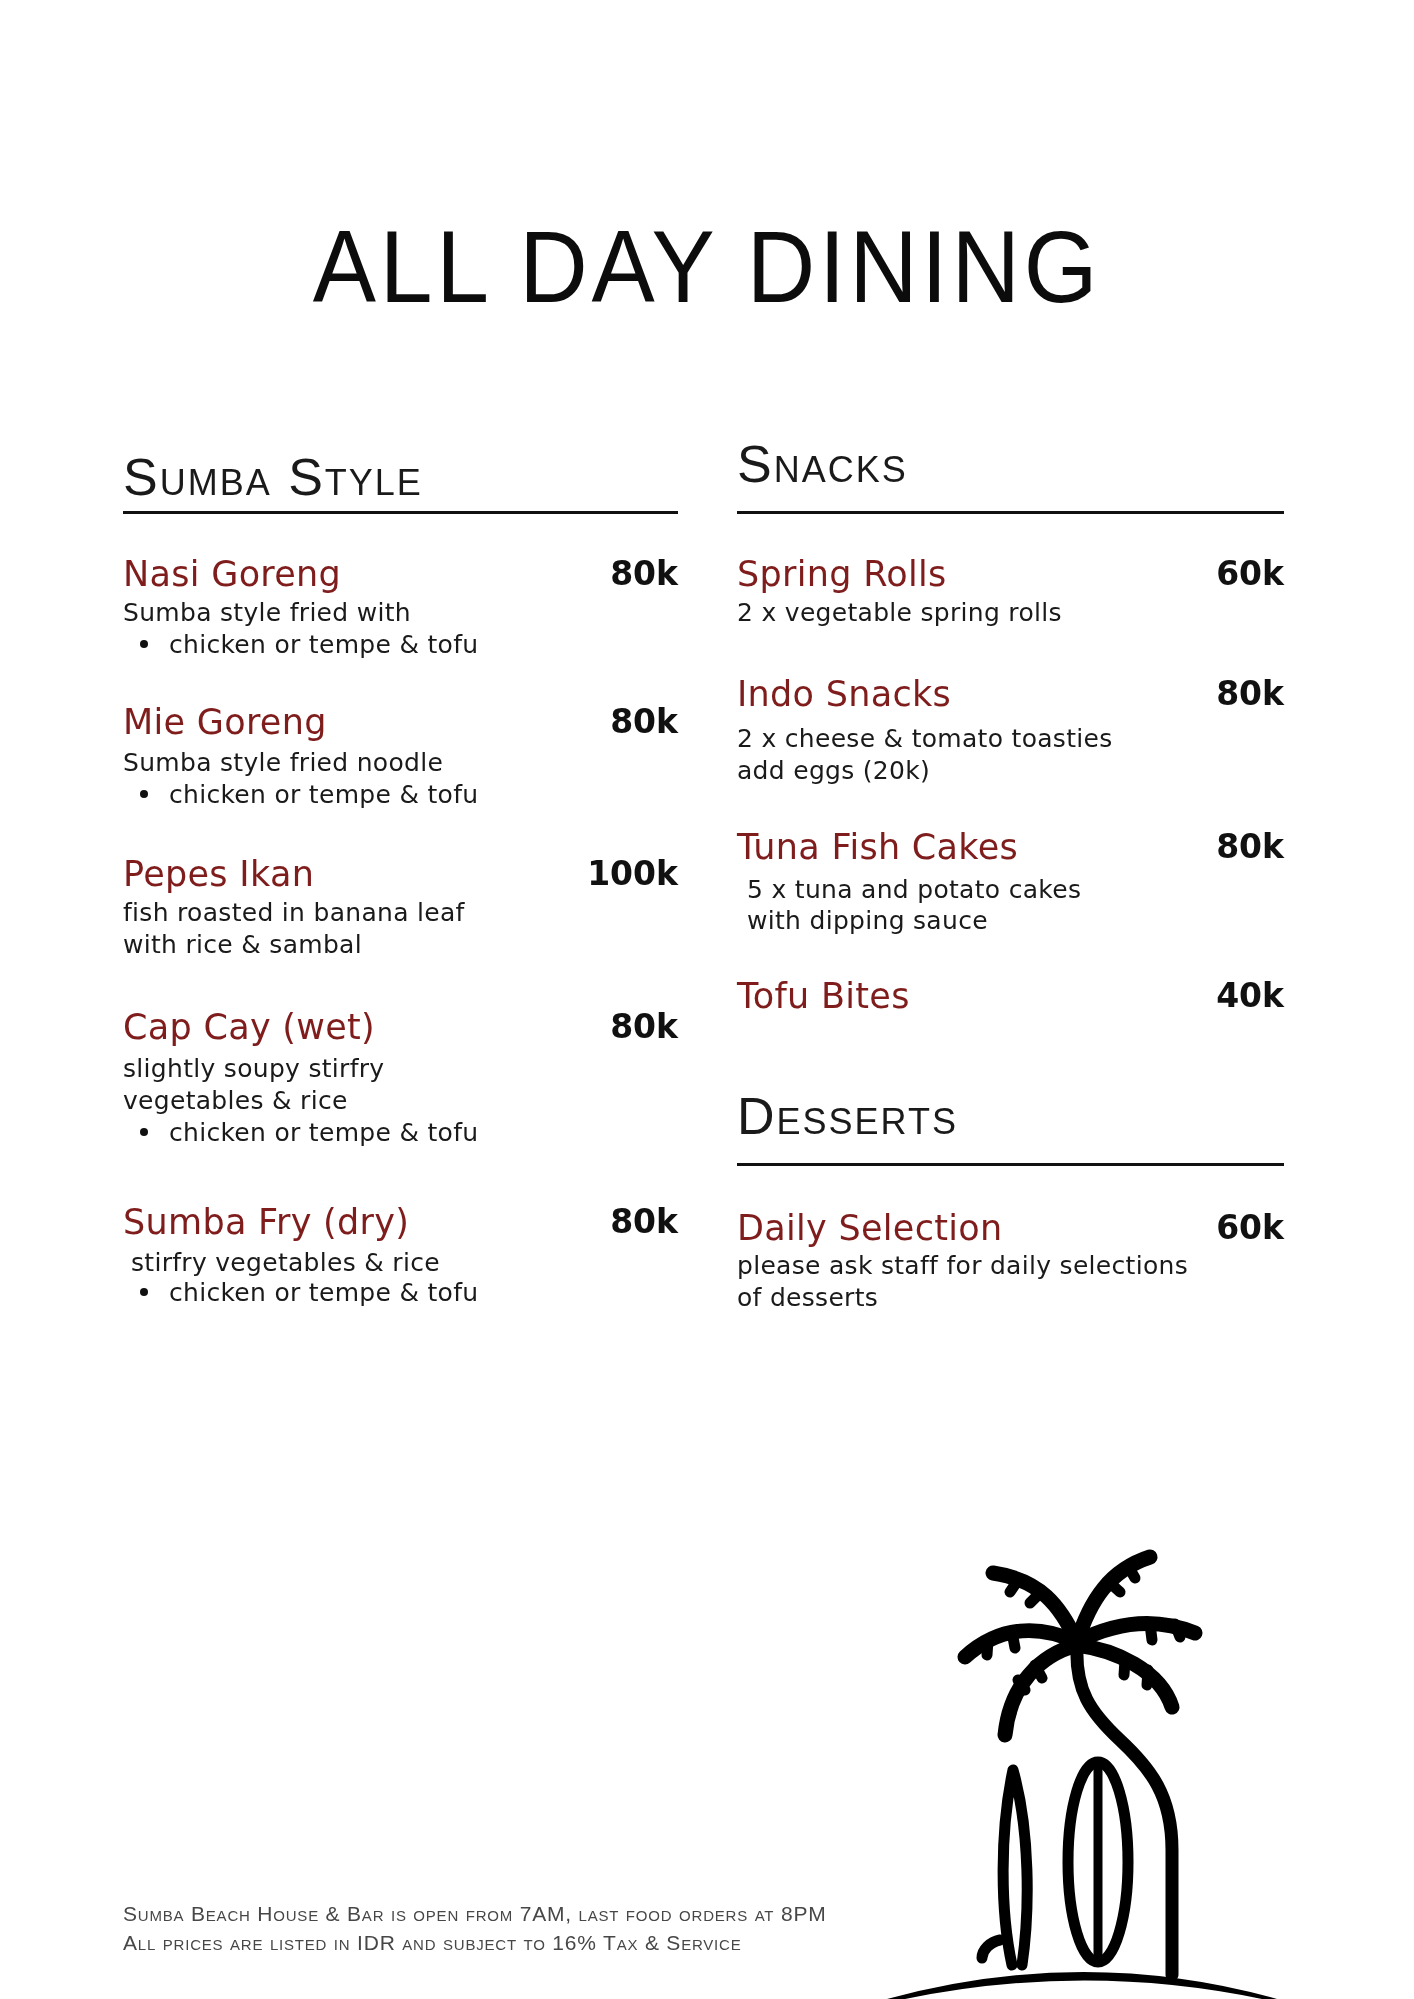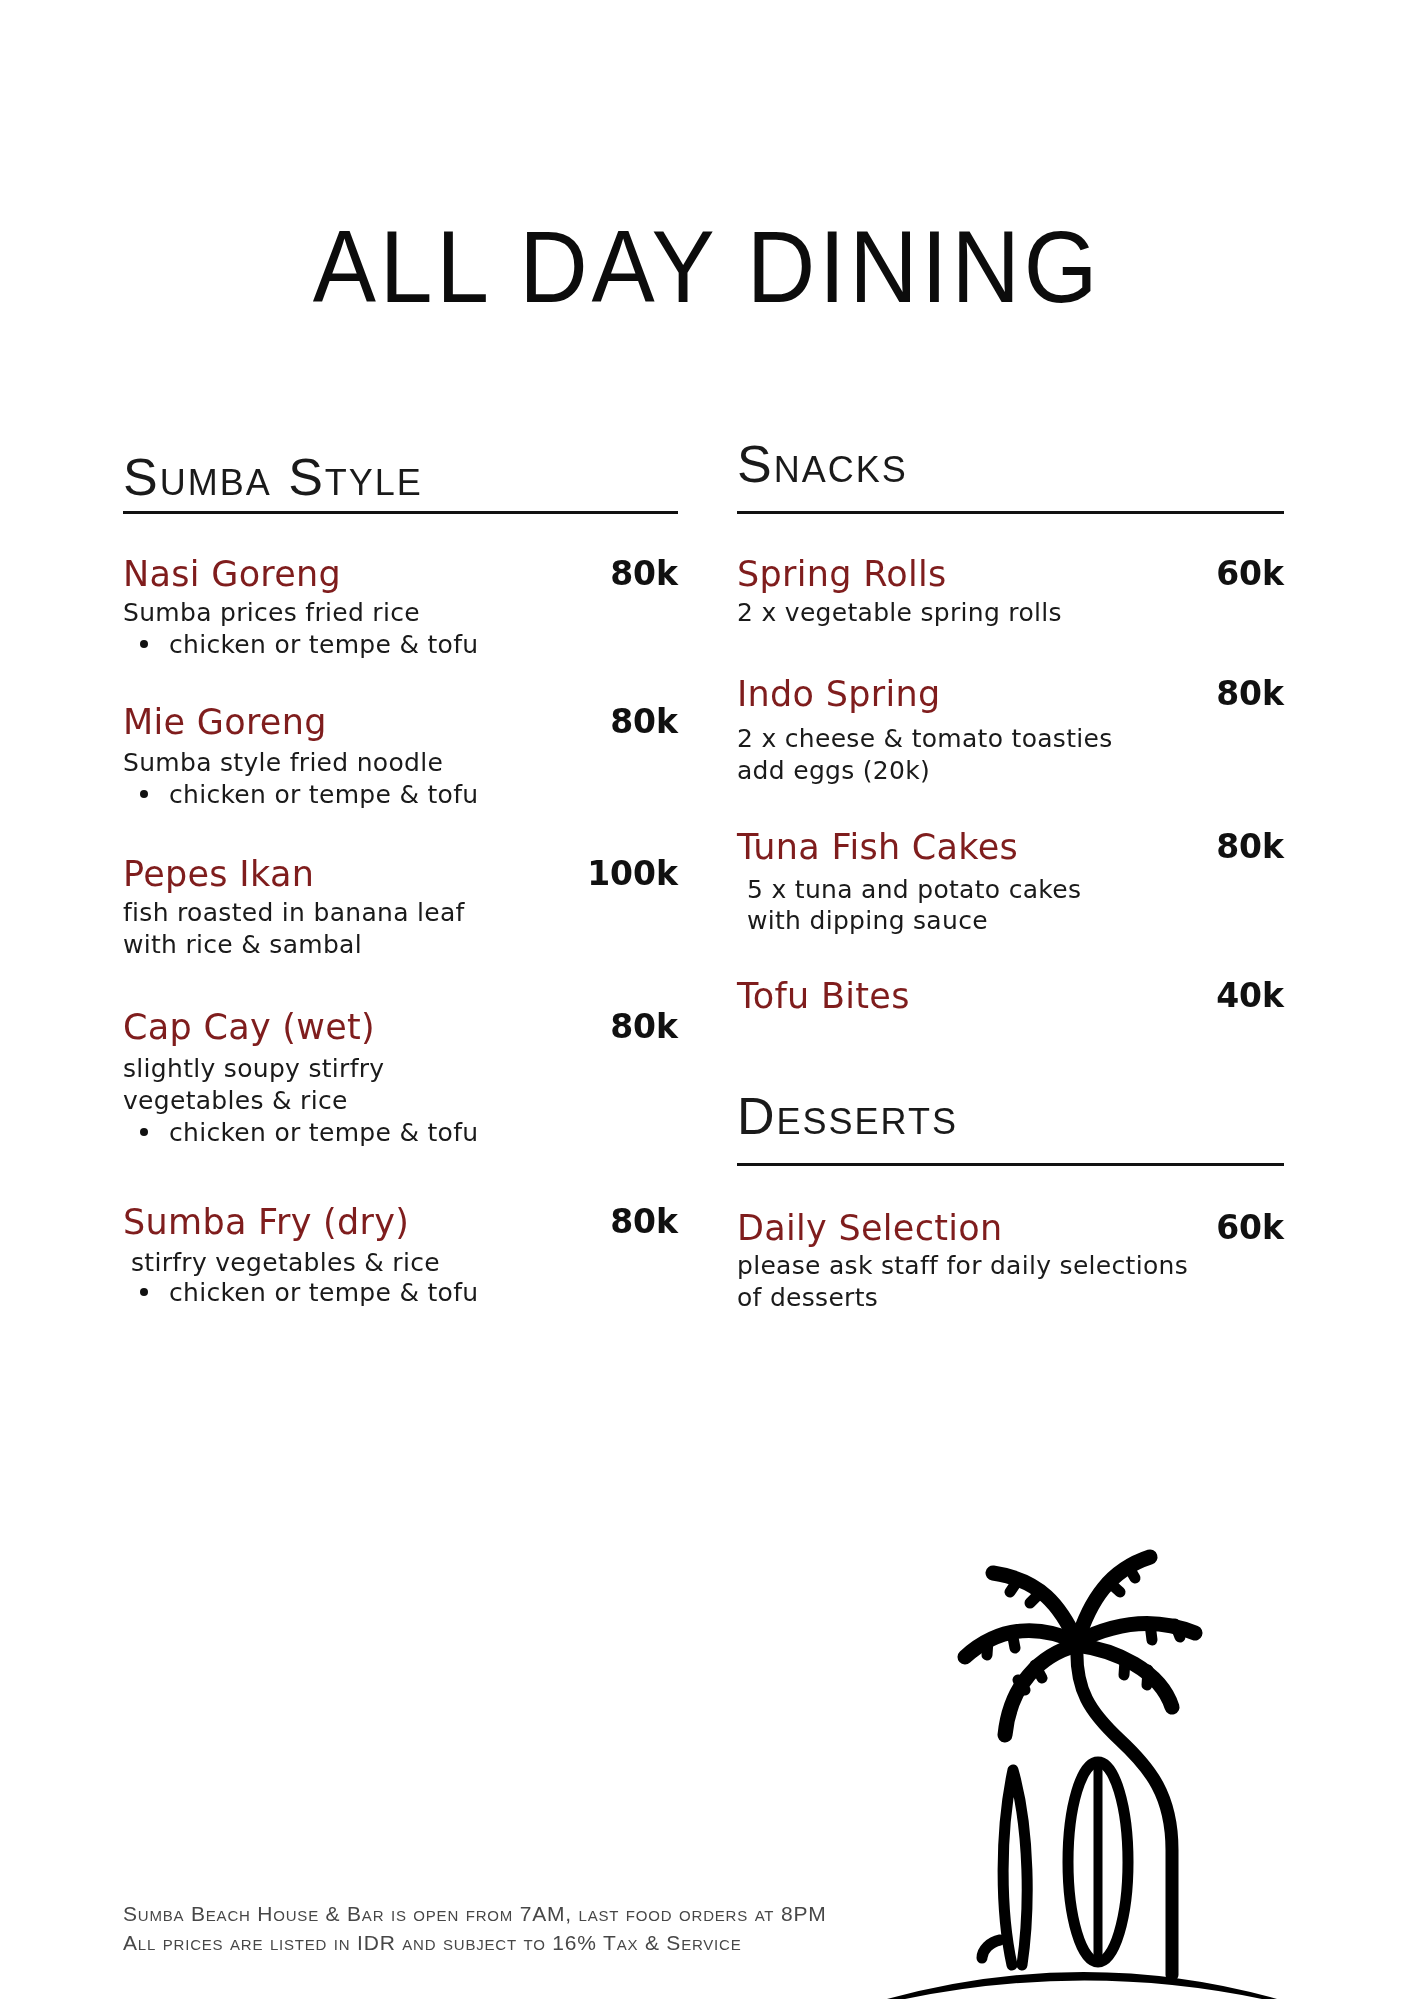--- a/index.html
+++ b/index.html
@@ -30,21 +30,21 @@
 </head>
 <body>
 
 <div class="abs title">ALL DAY DINING</div>
 
 <div class="abs section-header" style="left:123px; top:434px;margin-top:13px;">Sumba Style</div>
 <div class="abs rule" style="left:123px; top:511px; width:555px;"></div>
 
 <div class="abs item-name" style="left:123px; top:554px;">Nasi Goreng</div>
 <div class="abs item-price" style="left:518px; top:554px;">80k</div>
-<div class="abs item-desc" style="left:123px; top:597px;">Sumba prices fried rice</div>
+<div class="abs item-desc" style="left:123px; top:597px;">Sumba style fried with</div>
 <div class="abs item-desc bullet-line" style="left:123px; top:629px;"><span class="bullet-dot"></span><span>chicken or tempe &amp; tofu</span></div>
 
 <div class="abs item-name" style="left:123px; top:702px;">Mie Goreng</div>
 <div class="abs item-price" style="left:518px; top:702px;">80k</div>
 <div class="abs item-desc" style="left:123px; top:747px;">Sumba style fried noodle</div>
 <div class="abs item-desc bullet-line" style="left:123px; top:779px;"><span class="bullet-dot"></span><span>chicken or tempe &amp; tofu</span></div>
 
 <div class="abs item-name" style="left:123px; top:854px;">Pepes Ikan</div>
 <div class="abs item-price" style="left:518px; top:854px;">100k</div>
 <div class="abs item-desc" style="left:123px; top:897px;">fish roasted in banana leaf</div>
@@ -61,21 +61,21 @@
 <div class="abs item-desc" style="left:131px; top:1247px;">stirfry vegetables &amp; rice</div>
 <div class="abs item-desc bullet-line" style="left:123px; top:1277px;"><span class="bullet-dot"></span><span>chicken or tempe &amp; tofu</span></div>
 
 <div class="abs section-header" style="left:737px; top:434px;">Snacks</div>
 <div class="abs rule" style="left:737px; top:511px; width:547px;"></div>
 
 <div class="abs item-name" style="left:737px; top:554px;">Spring Rolls</div>
 <div class="abs item-price" style="left:1124px; top:554px;">60k</div>
 <div class="abs item-desc" style="left:737px; top:597px;">2 x vegetable spring rolls</div>
 
-<div class="abs item-name" style="left:737px; top:674px;">Indo Spring</div>
+<div class="abs item-name" style="left:737px; top:674px;">Indo Snacks</div>
 <div class="abs item-price" style="left:1124px; top:674px;">80k</div>
 <div class="abs item-desc" style="left:737px; top:723px;">2 x cheese &amp; tomato toasties</div>
 <div class="abs item-desc" style="left:737px; top:755px;">add eggs (20k)</div>
 
 <div class="abs item-name" style="left:737px; top:827px;">Tuna Fish Cakes</div>
 <div class="abs item-price" style="left:1124px; top:827px;">80k</div>
 <div class="abs item-desc" style="left:747px; top:874px;">5 x tuna and potato cakes</div>
 <div class="abs item-desc" style="left:747px; top:905px;text-align:right;">with dipping sauce</div>
 
 <div class="abs item-name" style="left:737px; top:976px;">Tofu Bites</div>

